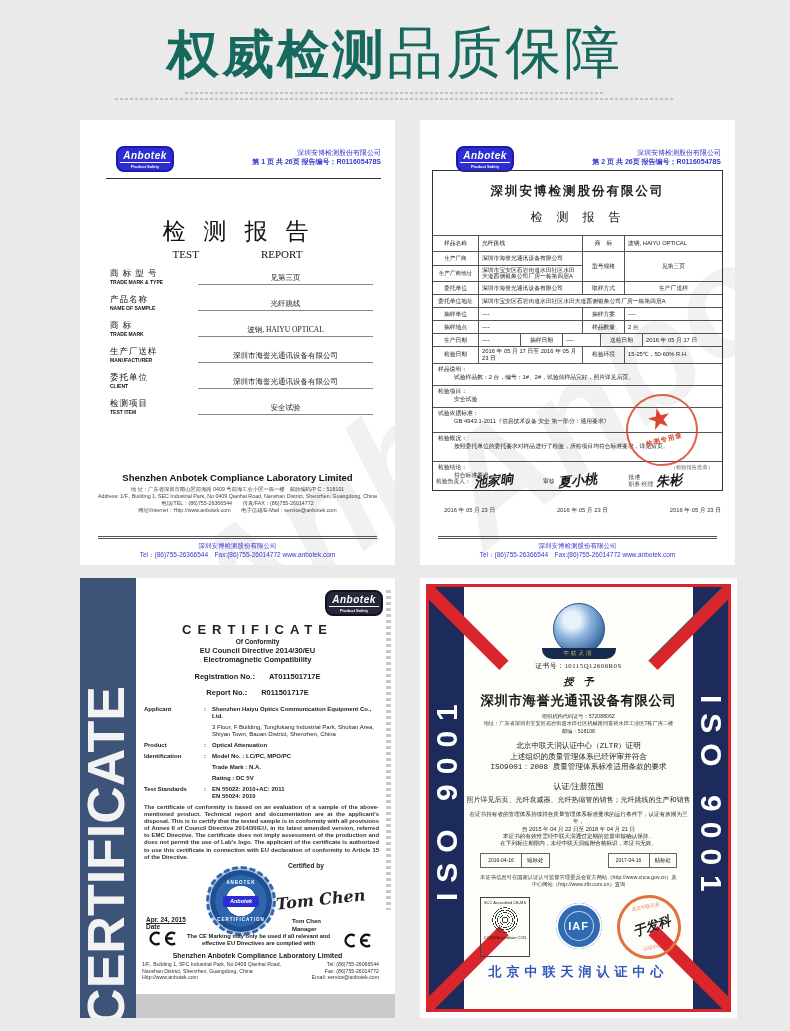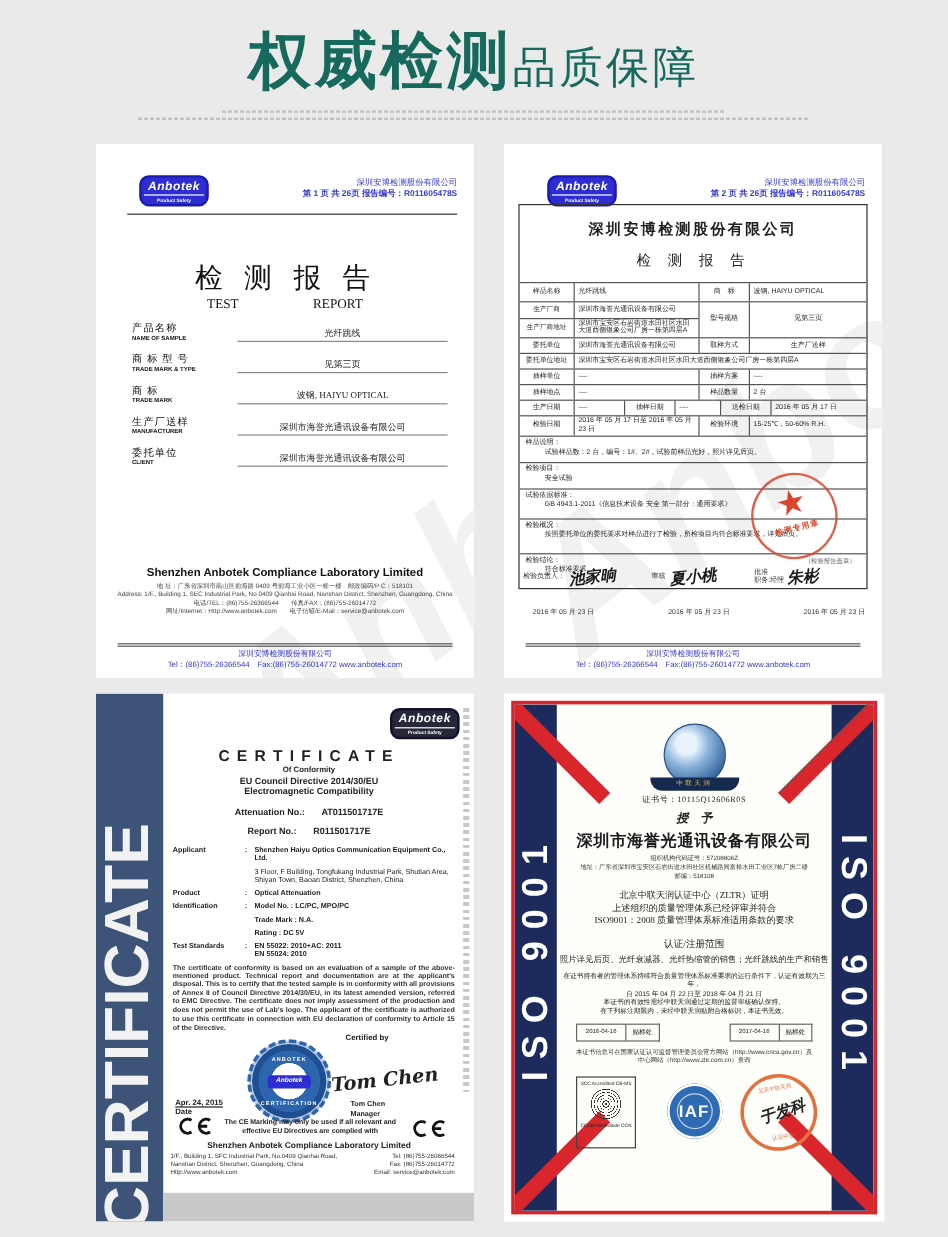--- a/index.html
+++ b/index.html
@@ -2,21 +2,21 @@
 <html><head>
 <meta charset="utf-8">
 <style>
   * { margin:0; padding:0; box-sizing:border-box; }
   body { background:#eaeaea; font-family:"Liberation Sans", sans-serif; }
   .page { position:relative; width:790px; height:1031px; background:#eaeaea; overflow:hidden; margin:0 auto; }
 
   
   .hdr { position:absolute; top:16px; left:0; width:100%; text-align:center; color:#17695e; white-space:nowrap; }
   .hdr .b { font-size:52px; font-weight:900; letter-spacing:3px; }
-  .hdr .l { font-size:36px; font-weight:400; letter-spacing:3px; }
+  .hdr .l { font-size:56px; font-weight:400; letter-spacing:3px; }
   .micro { position:absolute; height:2px; background:repeating-linear-gradient(90deg,#b7b7b7 0 3px,transparent 3px 5px); opacity:.8; }
   .micro.m1 { top:92px; left:185px; width:420px; }
   .micro.m2 { top:98px; left:115px; width:560px; }
 
   
   .card { position:absolute; background:#fff; overflow:hidden; }
   #c1 { left:80px;  top:120px; width:315px; height:445px; }
   #c2 { left:420px; top:120px; width:315px; height:445px; }
   #c3 { left:80px;  top:578px; width:315px; height:440px; }
   #c4 { left:420px; top:578px; width:317px; height:440px; }
@@ -128,33 +128,33 @@
   .rib.bl { bottom:26px; left:-36px; transform:rotate(-45deg); }
   .rib.br { bottom:26px; right:-36px; transform:rotate(45deg); }
   .icontent { position:absolute; left:37px; right:37px; top:0; bottom:0; text-align:center; color:#1c1c1c; z-index:3; }
   .globe { width:52px; height:52px; border-radius:50%; margin:16px auto 0; background:radial-gradient(circle at 36% 32%, #e8f2fb 0 18%, #8db4dd 40%, #38699f 75%, #1f4d85); border:1px solid #27507f; }
   .gbanner { width:74px; height:11px; margin:-7px auto 0; background:#16275line4; background:#16294f; border-radius:0 0 10px 10px; color:#d9b95c; font-size:5.5px; line-height:11px; letter-spacing:2px; position:relative; }
   .ititle { margin-top:7px; font-family:"Liberation Serif",serif; font-weight:bold; font-size:15px; letter-spacing:2px; }
   .icertno { margin-top:2px; font-family:"Liberation Serif",serif; font-size:6.8px; letter-spacing:.5px; }
   .iaward { margin-top:4px; font-size:10px; font-weight:bold; letter-spacing:10px; text-indent:10px;font-style:italic; }
   .icompany { margin-top:3px; font-size:13.5px; font-weight:bold; letter-spacing:.5px; }
   .ismall { margin-top:3px; font-size:5.2px; color:#333; line-height:6.4px; }
-  .ilines { margin-top:7px; font-family:Liberation Serif, serif; font-size:7.6px; line-height:10.5px; }
+  .ilines { margin-top:7px; font-family:Liberation Mono, monospace; font-size:7.6px; line-height:10.5px; }
   .iscopet { margin-top:8px; font-family:"Liberation Serif",serif; font-size:8px; }
   .iscope { margin-top:3px; font-family:"Liberation Serif",serif; font-size:7px; }
   .ivalid { margin-top:6px; font-size:5.6px; line-height:7.4px; color:#222; }
   .iboxes { margin-top:5px; display:flex; justify-content:center; gap:58px; }
   .ibox { display:flex; }
   .ibox .bd { border:1px solid #666; font-size:5px; padding:3px 4px; min-width:42px; }
   .ibox .bl2 { border:1px solid #666; border-left:none; font-size:5.5px; padding:3px 5px; }
   .iquery { margin-top:6px; font-size:5.3px; line-height:6.8px; color:#333; }
   .ilogos { position:relative; height:66px; margin-top:8px; }
   .scc { position:absolute; left:14px; top:2px; width:50px; height:60px; border:1px solid #444; font-size:4px; line-height:5px; padding-top:2px; }
   .scc .fp { width:26px; height:26px; margin:2px auto; border-radius:50%; background:repeating-radial-gradient(circle at 50% 50%, #333 0 .6px, transparent .6px 2.4px); }
-  .iaf { position:absolute; left:50%; transform:translateX(-50%); top:8px; width:46px; height:46px; border-radius:50%; background:#2f6bb3; color:#fff; display:flex; align-items:center; justify-content:center; font-weight:bold; font-size:14px; letter-spacing:1px; box-shadow:inset 0 0 0 2px #fff, inset 0 0 0 8px #2f6bb3, inset 0 0 0 9px rgba(255,255,255,.7); }
+  .iaf { position:absolute; left:50%; transform:translateX(-50%); top:8px; width:46px; height:46px; border-radius:50%; background:#2f6bb3; color:#fff; display:flex; align-items:center; justify-content:center; font-weight:bold; font-size:11px; letter-spacing:1px; box-shadow:inset 0 0 0 2px #fff, inset 0 0 0 8px #2f6bb3, inset 0 0 0 9px rgba(255,255,255,.7); }
   .istamp { position:absolute; right:10px; top:0; width:64px; height:64px; border:3px solid #e4703d; border-radius:50%; color:#e4703d; transform:rotate(-10deg); }
   .istamp .arc1 { position:absolute; top:6px; left:0; width:100%; text-align:center; font-size:4.6px; }
   .istamp .arc2 { position:absolute; bottom:6px; left:0; width:100%; text-align:center; font-size:4.6px; }
   .istamp .isig { position:absolute; top:20px; left:4px; width:56px; text-align:center; font-family:"DejaVu Serif",serif; font-style:italic; font-weight:bold; font-size:13px; color:#222; transform:rotate(-8deg); }
   .ifooter { margin-top:2px; font-size:13px; font-weight:bold; color:#3155bd; letter-spacing:5px; font-family:"Liberation Serif",serif; }
 </style>
 </head>
 <body>
 
 <div class="page">
@@ -176,47 +176,53 @@
       <div class="pg">第 1 页 共 26页 报告编号：R011605478S</div>
     </div>
     <div class="rep-rule"></div>
     <div class="r1-title" style="letter-spacing:18px;">检测报告</div>
     <div class="r1-tr">
       <span>TEST</span>
       <span>REPORT</span>
     </div>
     <div class="flds">
       <div class="fld">
+          <span class="zh">商 标 型 号</span>
+          <span class="en">TRADE MARK &amp; TYPE</span>
+          <span class="val">见第三页</span>
+          <span class="ul"></span>
+        </div>
+      <div class="fld">
           <span class="zh">产品名称</span>
           <span class="en">NAME OF SAMPLE</span>
           <span class="val">光纤跳线</span>
-          <span class="ul"></span>
-        </div>
-      <div class="fld">
-          <span class="zh">商 标 型 号</span>
-          <span class="en">TRADE MARK &amp; TYPE</span>
-          <span class="val">见第三页</span>
           <span class="ul"></span>
         </div>
       <div class="fld">
           <span class="zh">商  标</span>
           <span class="en">TRADE MARK</span>
           <span class="val">波钢, HAIYU OPTICAL</span>
           <span class="ul"></span>
         </div>
       <div class="fld">
           <span class="zh">生产厂送样</span>
           <span class="en">MANUFACTURER</span>
           <span class="val">深圳市海誉光通讯设备有限公司</span>
           <span class="ul"></span>
         </div>
       <div class="fld">
           <span class="zh">委托单位</span>
           <span class="en">CLIENT</span>
           <span class="val">深圳市海誉光通讯设备有限公司</span>
+          <span class="ul"></span>
+        </div>
+      <div class="fld">
+          <span class="zh">检测项目</span>
+          <span class="en">TEST ITEM</span>
+          <span class="val">安全试验</span>
           <span class="ul"></span>
         </div>
     </div>
     <div class="lab-en">Shenzhen Anbotek Compliance Laboratory Limited</div>
     <div class="addr">
       <div>地 址：广东省深圳市南山区前海路 0409 号前海工业小区一栋一楼　邮政编码/P C：518101</div>
       <div>Address: 1/F., Building 1, SEC Industrial Park, No 0409 Qianhai Road, Nanshan District, Shenzhen, Guangdong, China</div>
       <div>电话/TEL：(86)755-26366544　　传真/FAX：(86)755-26014772</div>
       <div>网址/Internet：Http://www.anbotek.com　　电子信箱/E-Mail：service@anbotek.com</div>
     </div>
@@ -355,21 +361,21 @@
     <div class="rstrip"></div>
     <div class="logo dark" style="top:12px;right:12px;">
       <span class="nm">Anbotek</span>
       <span class="sb">Product Safety</span>
     </div>
     <div class="c3 c3t ctitle">CERTIFICATE</div>
     <div class="c3 c3t csub1">Of Conformity</div>
     <div class="c3 c3t csub2">EU Council Directive 2014/30/EU</div>
     <div class="c3 c3t csub3">Electromagnetic Compatibility</div>
     <div class="c3 regrow creg">
-      <span>Attenuation No.:</span>
+      <span>Registration No.:</span>
       <span>AT011501717E</span>
     </div>
     <div class="c3 regrow crep">
       <span>Report No.:</span>
       <span>R011501717E</span>
     </div>
     <div class="c3 crows">
       <div class="crow">
           <span class="cl">Applicant</span>
           <span class="cc">:</span>
@@ -512,17 +518,18 @@
             <div class="fp"></div>
             <div>CCSM Accreditate CCN</div>
           </div>
           <div class="iaf">IAF</div>
           <div class="istamp">
             <div class="arc1">北京中联天润</div>
             <div class="isig">于发科</div>
             <div class="arc2">认证中心</div>
           </div>
         </div>
+        <div class="ifooter">北京中联天润认证中心</div>
       </div>
     </div>
   </div>
 
 </div>
 
 </body></html>

